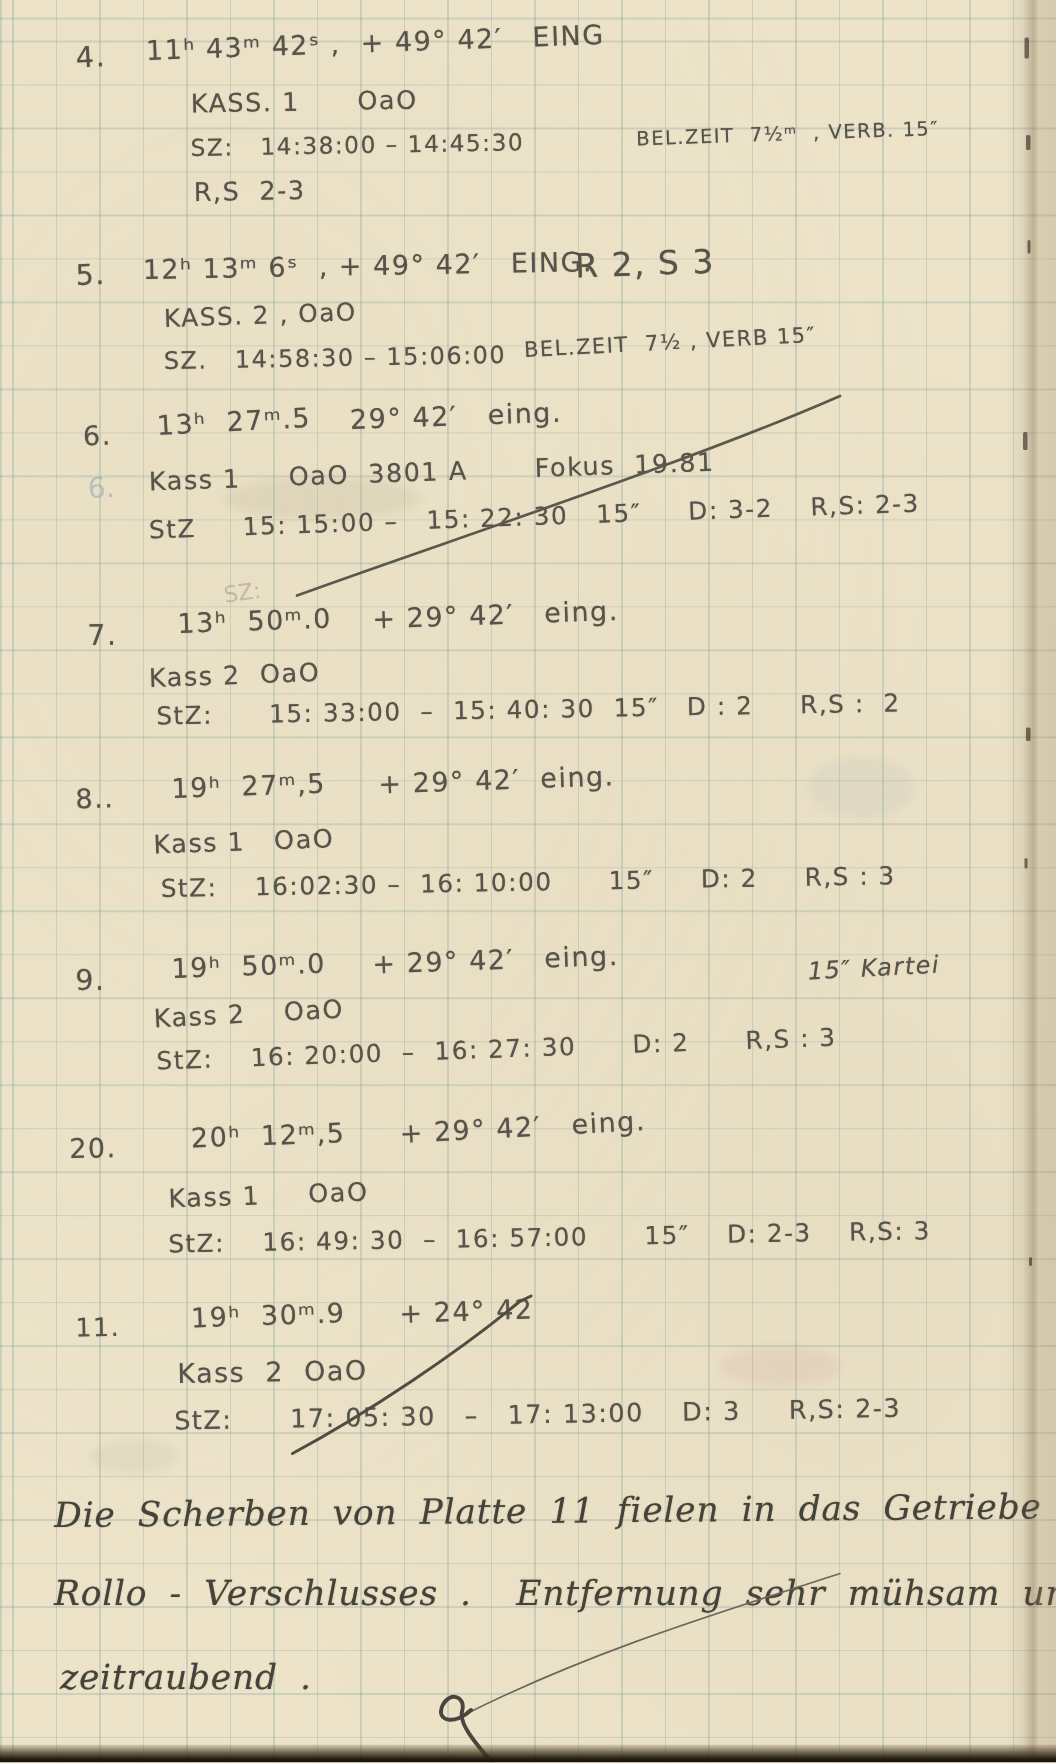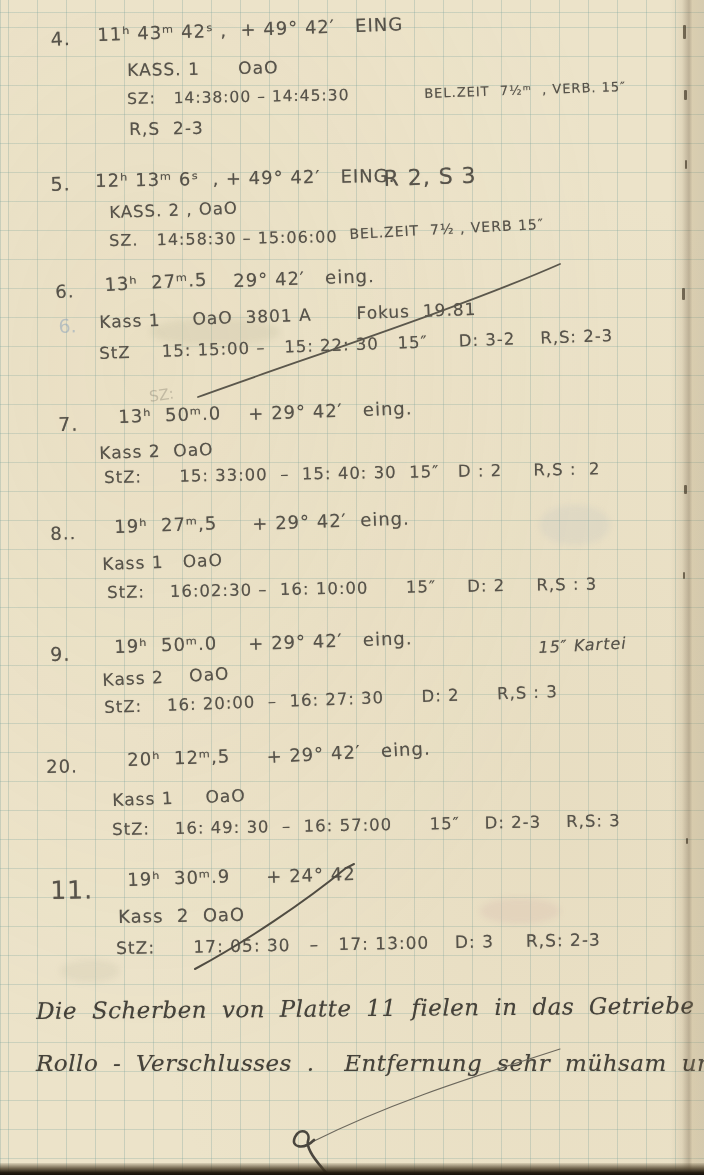--- a/index.html
+++ b/index.html
@@ -101,28 +101,29 @@
   <span class="hw" style="left:538px;top:638px;font-size:16px;font-style:italic;transform:rotate(-3deg);">15″ Kartei</span>
   <span class="hw" style="left:102px;top:670px;font-size:17px;transform:rotate(-3deg);">Kass 2    OaO</span>
   <span class="hw" style="left:104px;top:698px;font-size:16.5px;transform:rotate(-2deg);">StZ:    16: 20:00  –  16: 27: 30      D: 2      R,S : 3</span>
 
   <span class="hw" style="left:46px;top:756px;font-size:18px;transform:rotate(-1deg);">20.</span>
   <span class="hw" style="left:127px;top:749px;font-size:18px;transform:rotate(-2deg);">20ʰ  12ᵐ,5</span>
   <span class="hw" style="left:266px;top:746px;font-size:18px;transform:rotate(-3deg);">+ 29° 42′   eing.</span>
   <span class="hw" style="left:112px;top:790px;font-size:17px;transform:rotate(-2deg);">Kass 1     OaO</span>
   <span class="hw" style="left:112px;top:820px;font-size:16.5px;transform:rotate(-1deg);">StZ:    16: 49: 30  –  16: 57:00      15″    D: 2-3    R,S: 3</span>
 
-  <span class="hw" style="left:50px;top:876px;font-size:25px;transform:rotate(-1deg);">11.</span>
+  <span class="hw" style="left:50px;top:876px;font-size:17px;transform:rotate(-1deg);">11.</span>
   <span class="hw" style="left:127px;top:869px;font-size:18px;transform:rotate(-2deg);">19ʰ  30ᵐ.9</span>
   <span class="hw" style="left:266px;top:866px;font-size:18px;transform:rotate(-2deg);">+ 24° 42</span>
   <span class="hw" style="left:118px;top:906px;font-size:18px;transform:rotate(-1deg);">Kass  2  OaO</span>
   <span class="hw" style="left:116px;top:938px;font-size:17px;transform:rotate(-1deg);">StZ:      17: 05: 30   –   17: 13:00    D: 3     R,S: 2-3</span>
 
   <span class="cur" style="left:36px;top:998px;font-size:23px;transform:rotate(-0.5deg);">Die Scherben von Platte 11 fielen in das Getriebe des</span>
   <span class="cur" style="left:36px;top:1050px;font-size:23px;">Rollo - Verschlusses .  Entfernung sehr mühsam und</span>
+  <span class="cur" style="left:40px;top:1106px;font-size:23px;">zeitraubend .</span>
 
   <svg class="overlay" width="704" height="1175" viewBox="0 0 704 1175">
     <path d="M198,397 C300,360 460,308 560,264" fill="none" stroke="#5b574c" stroke-width="1.8" stroke-linecap="round"></path>
     <path d="M195,969 C245,942 305,902 346,868 l8,-4" fill="none" stroke="#504c42" stroke-width="2" stroke-linecap="round"></path>
     <path d="M560,1049 C490,1072 400,1098 312,1142" fill="none" stroke="#6b675c" stroke-width="1.1" stroke-linecap="round"></path>
     <path d="M314,1140 c-10,10 -24,8 -19,-3 c5,-10 16,-6 13,4 c-2,8 8,20 20,34" fill="none" stroke="#4a463e" stroke-width="2.6" stroke-linecap="round"></path>
   </svg>
 
   <div class="edge-right"></div>
   <div class="speck" style="left:683px;top:25px;width:3px;height:14px;"></div>

